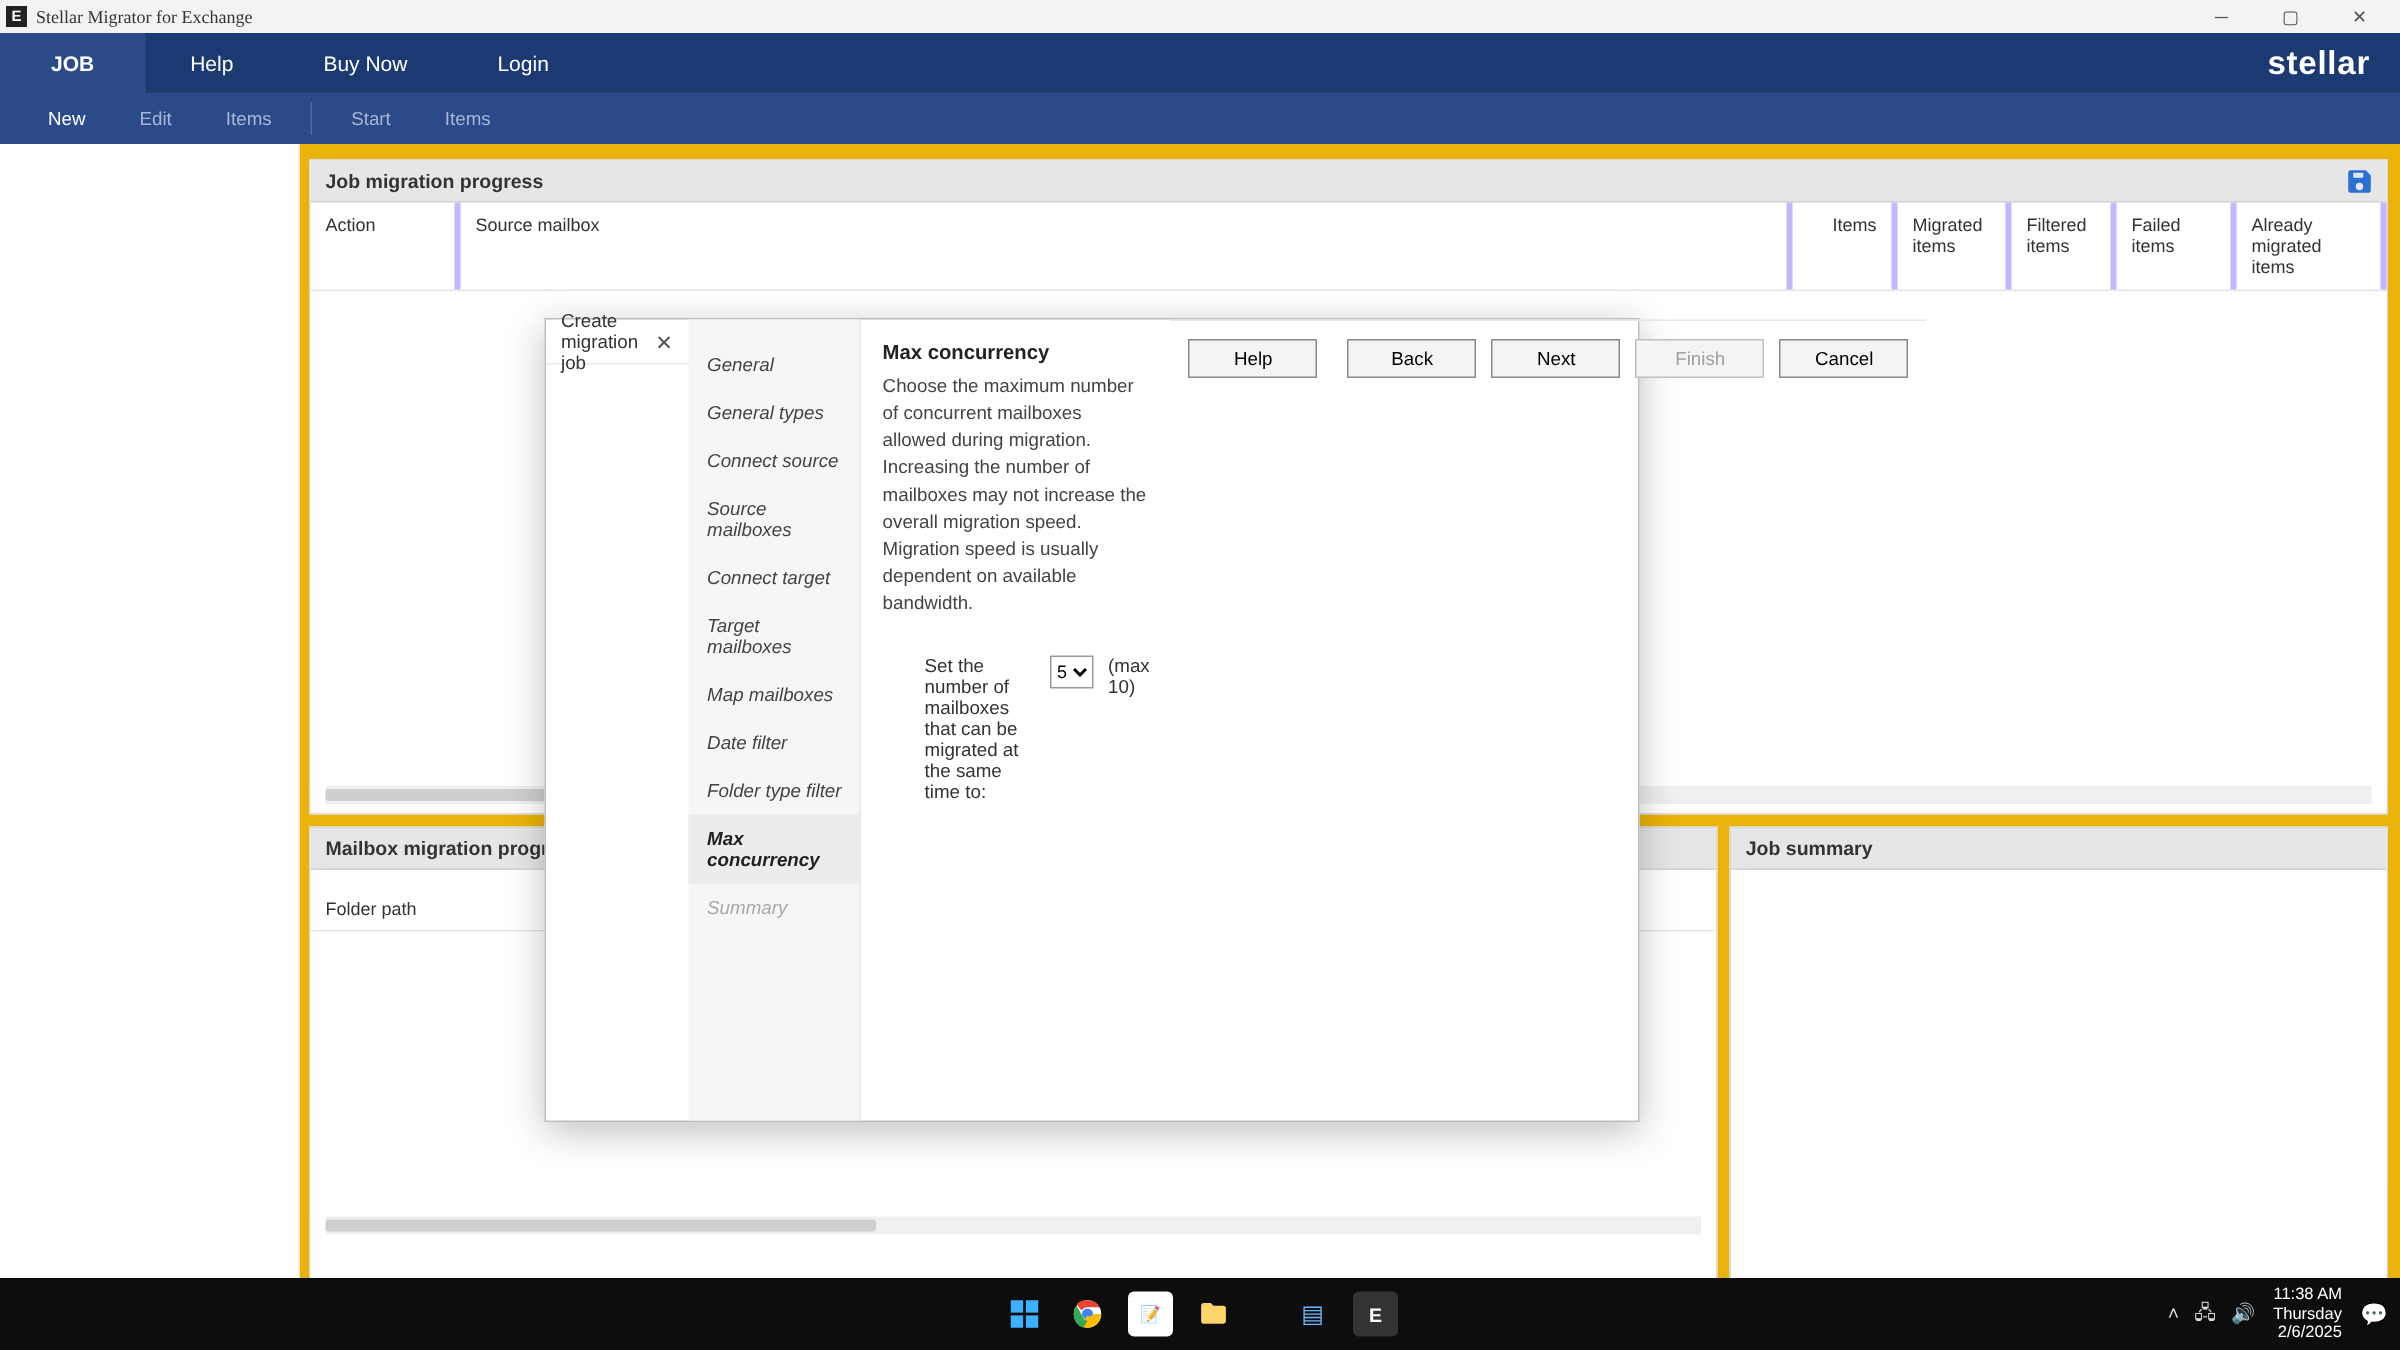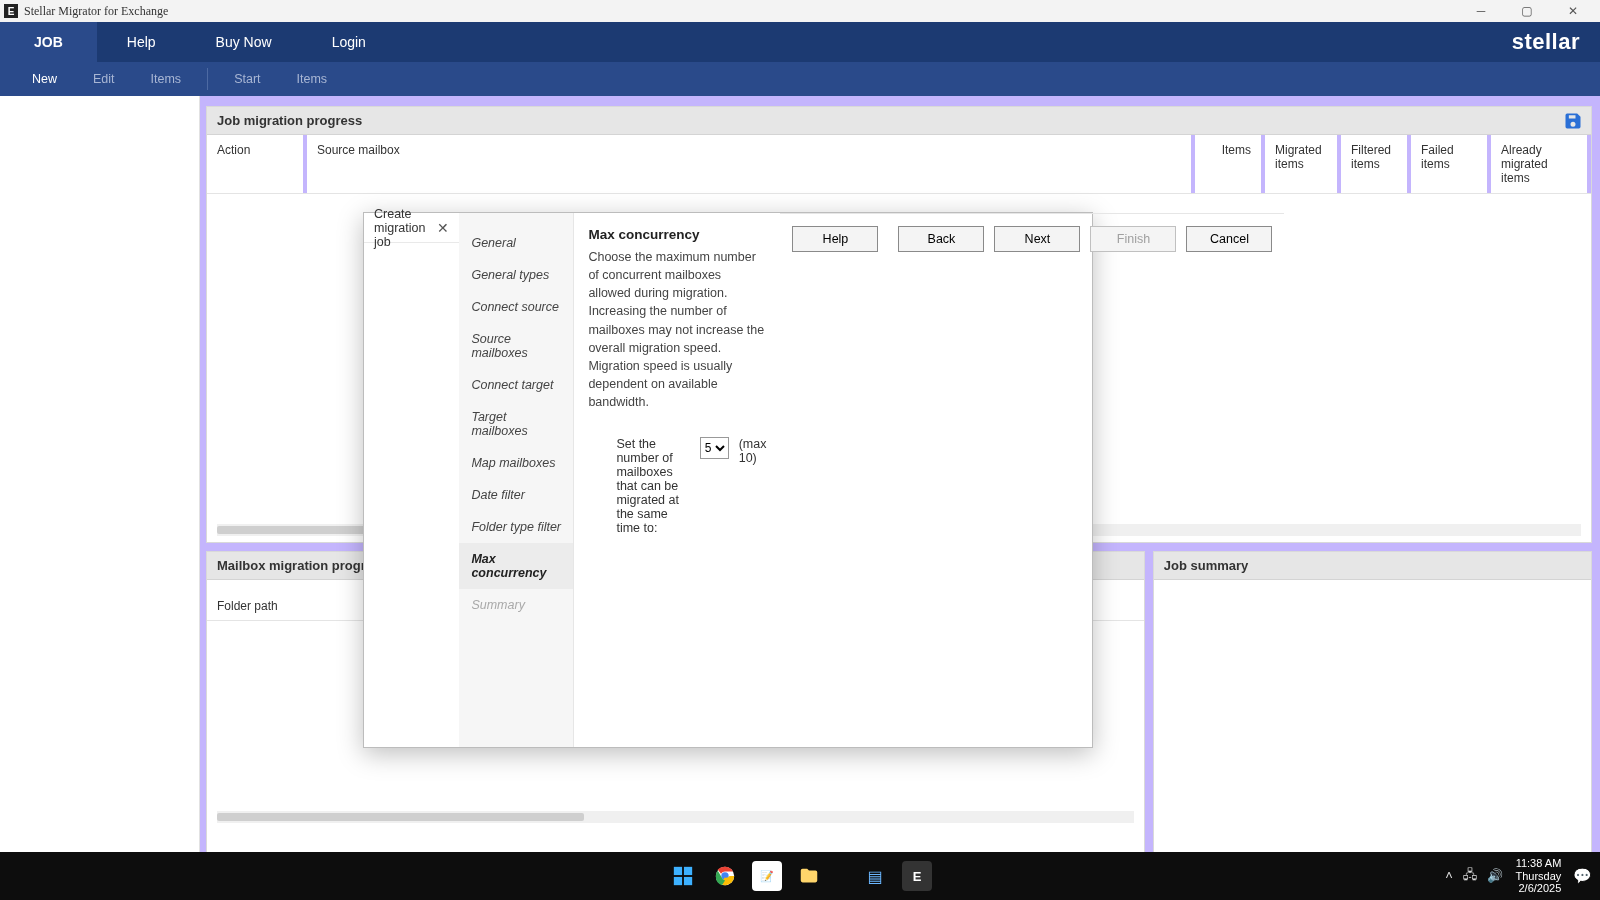--- a/index.html
+++ b/index.html
@@ -20,21 +20,21 @@
   .brand { color:#fff; font-size: 22px; font-weight: 700; letter-spacing: 0.5px; padding-right: 20px; display:flex; align-items:center;}
   
   
   .ribbon { height: 34px; background: #2a4a8a; display: flex; align-items: center; padding-left: 14px; gap: 0; }
   .ribbon .item { color: #d6e0f2; font-size: 12.5px; padding: 0 18px; height: 100%; display:flex; align-items:center; }
   .ribbon .item.enabled { color: #fff; }
   .ribbon .item.disabled { color: #a8b6d4; }
   .ribbon .divider { width: 1px; height: 22px; background: #4d6aa3; margin: 0 8px; }
   
   
-  .body-area { position: relative; height: calc(900px - 22px - 40px - 34px - 28px); background: #c4b5fd; display:flex; }
+  .body-area { position: relative; height: calc(900px - 22px - 40px - 34px - 28px); background: #eab308; display:flex; }
   .left-pane { width: 200px; background: #fff; border-right: 1px solid #e2e2e2; }
   .right-pane { flex:1; padding: 10px 8px 8px 6px; display:flex; flex-direction:column; gap:8px; }
   
   .panel { background:#fff; border:1px solid #d9d9d9; }
   .panel-header { background: #e6e6e6; padding: 6px 10px; font-size: 13px; font-weight: 600; color:#333; border-bottom:1px solid #d4d4d4; position:relative;}
   .panel-header .save-icon { position:absolute; right:8px; top:4px; }
   
   .job-progress { flex: 0 0 auto; }
   .job-table-header { display:flex; font-size:12px; color:#333; border-bottom:1px solid #e4e4e4; }
   .job-table-header .col { padding: 8px 10px; border-right: 4px solid #c4b5fd; }

